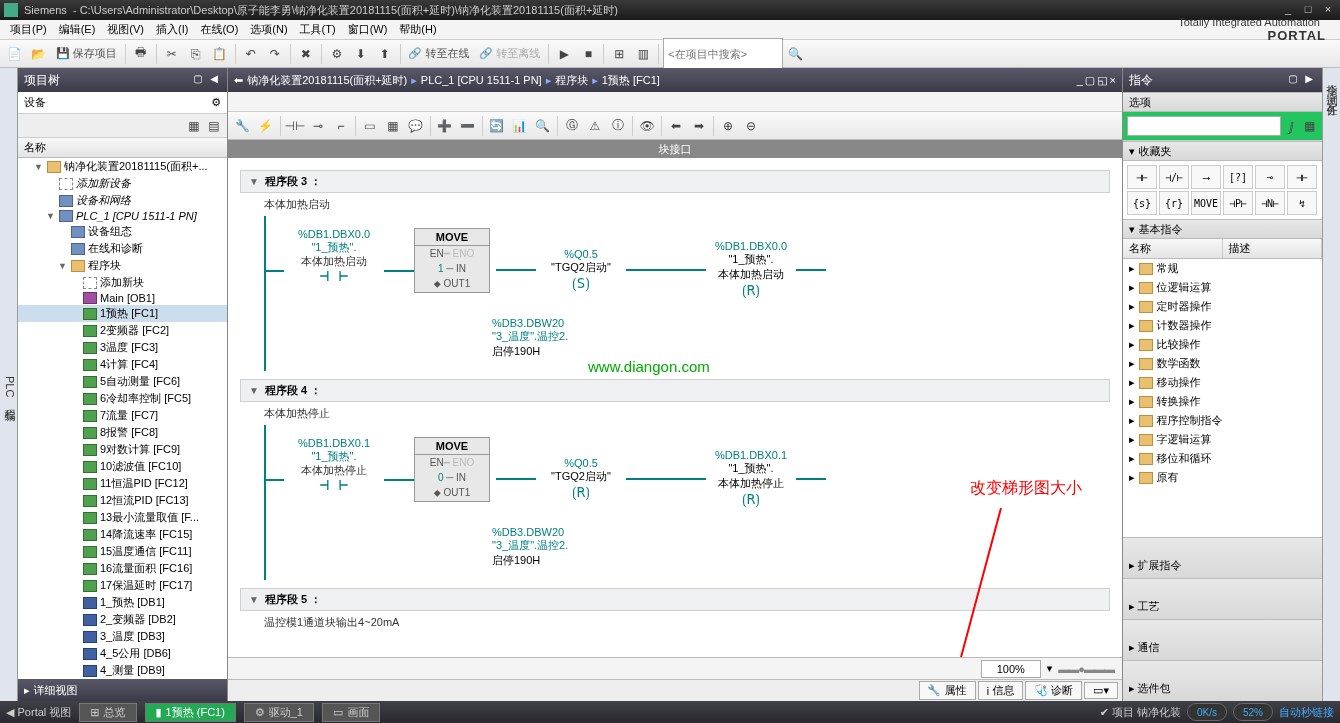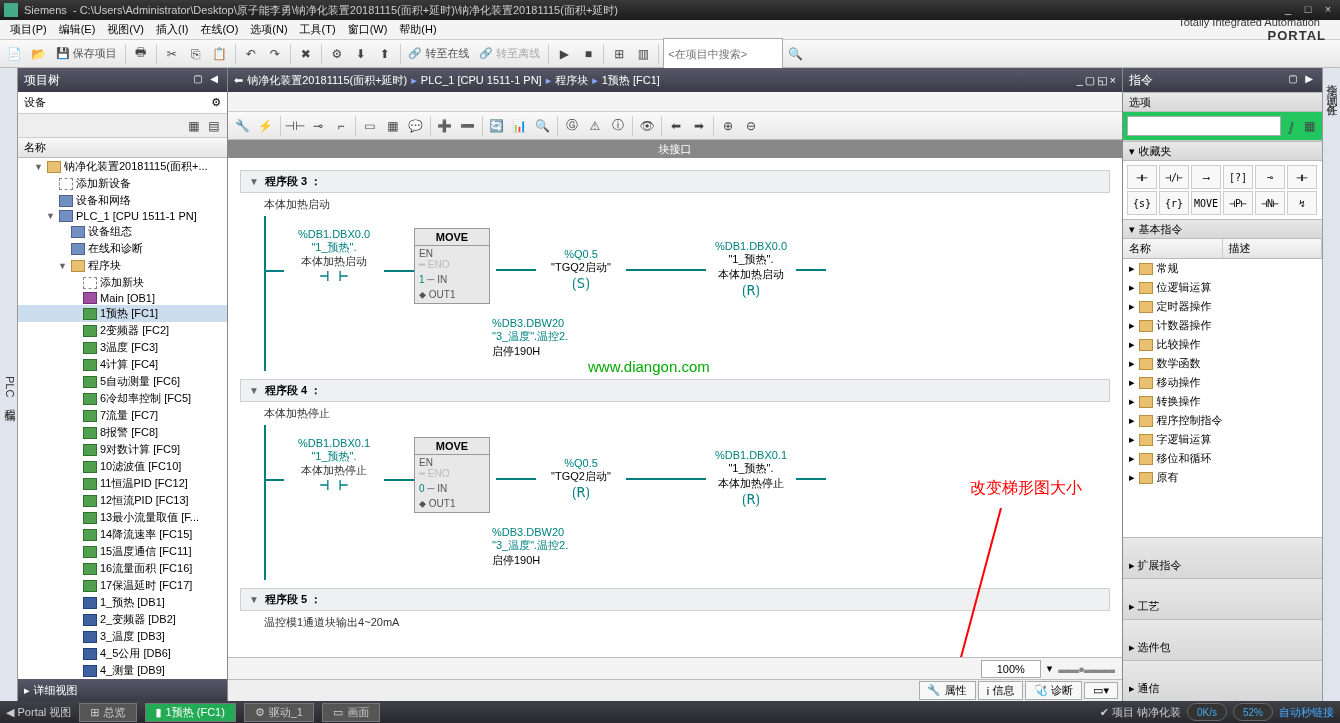--- a/index.html
+++ b/index.html
@@ -34,21 +34,21 @@
 .tree .exp { width:10px; color:#666; font-size:9px; }
 .tree .ico { width:14px; height:12px; display:inline-block; }
 .ico-folder { background:#e8c070; border:1px solid #b89040; }
 .ico-dev { background:#7090c0; border:1px solid #506090; }
 .ico-fc { background:#50a050; border:1px solid #307030; }
 .ico-ob { background:#a050a0; border:1px solid #703070; }
 .ico-db { background:#4060a0; border:1px solid #204080; }
 .ico-add { background:#fff; border:1px dashed #888; }
 .tree li.sel { background:#cde; }
 .indent1 { padding-left:16px !important; }
-.indent2 { padding-left:28px !important; }
+.indent2 { padding-left:28px !important;font-style:italic; }
 .indent3 { padding-left:40px !important; }
 .indent4 { padding-left:52px !important; }
 .detailhdr { height:22px; background:linear-gradient(#585868,#3a3a48); color:#fff; padding:3px 6px; display:flex; align-items:center; }
 .center { flex:1; display:flex; flex-direction:column; background:#fff; min-width:0; }
 .crumb { height:24px; background:linear-gradient(#585868,#3a3a48); color:#fff; display:flex; align-items:center; padding:0 6px; gap:4px; }
 .crumb .sep { color:#8af; }
 .crumb .hbtns { margin-left:auto; display:flex; gap:2px; }
 .edtoolbar { height:28px; background:linear-gradient(#fafafa,#e8e8e8); border-bottom:1px solid #bbb; display:flex; align-items:center; padding:0 4px; gap:1px; flex-wrap:nowrap; overflow:hidden; }
 .ifacehdr { height:18px; background:#888; color:#fff; text-align:center; font-size:11px; line-height:18px; }
 .editor { flex:1; overflow:auto; background:#fff; position:relative; padding:4px 12px; }
@@ -59,21 +59,21 @@
 .ladder { padding:8px 24px; position:relative; }
 .rail { position:absolute; left:24px; top:0; bottom:0; width:2px; background:#008080; }
 .rung { display:flex; align-items:flex-start; gap:0; position:relative; margin:4px 0; }
 .wire { height:2px; background:#008080; flex:0 0 auto; }
 .contact { display:flex; flex-direction:column; align-items:center; min-width:100px; }
 .contact .lbl { color:#008080; font-size:11px; text-align:center; line-height:13px; }
 .contact .lbl2 { color:#333; font-size:11px; text-align:center; }
 .contact .sym { font-family:monospace; font-size:16px; color:#008080; line-height:14px; }
 .movebox { border:1px solid #999; background:#e8e8e8; width:76px; }
 .movebox .mhdr { text-align:center; border-bottom:1px solid #999; padding:2px; font-weight:bold; font-size:11px; }
-.movebox .mrow { display:flex; justify-content:center; padding:2px 4px; font-size:10px; color:#555;flex-direction:column; }
+.movebox .mrow { display:flex; justify-content:center; padding:2px 4px; font-size:10px; color:#555; }
 .coil { display:flex; flex-direction:column; align-items:center; min-width:90px; }
 .coil .sym { font-family:monospace; font-size:14px; color:#008080; }
 .watermark { position:absolute; color:#0a0; font-size:15px; pointer-events:none; }
 .annotation { position:absolute; right:40px; top:320px; color:#f00; font-size:16px; pointer-events:none; }
 .redline { position:absolute; right:120px; top:350px; width:2px; height:240px; background:#f00; transform:rotate(15deg); transform-origin:top; pointer-events:none; }
 .zoombar { height:22px; border-top:1px solid #bbb; display:flex; align-items:center; justify-content:flex-end; padding:0 8px; gap:6px; background:#f4f4f4; }
 .zoomin { width:60px; height:18px; border:1px solid #aaa; text-align:center; font-size:11px; }
 .proptabs { height:22px; background:#eee; border-top:1px solid #bbb; display:flex; align-items:center; justify-content:flex-end; gap:2px; padding:0 4px; }
 .proptab { border:1px solid #aaa; background:#f8f8f8; padding:1px 8px; cursor:pointer; display:flex; align-items:center; gap:3px; font-size:11px; }
 .rightpanel { width:200px; border-left:1px solid #888; background:#22c55e; display:flex; flex-direction:column; }
@@ -648,22 +648,22 @@
           </li>
           <li>
             <span>▸</span>
             <span class="fico"></span>
             <span>原有</span>
           </li>
         </ul>
     </div>
     <div class="collapsehdr">▸ <span>扩展指令</span></div>
     <div class="collapsehdr">▸ <span>工艺</span></div>
+    <div class="collapsehdr">▸ <span>通信</span></div>
     <div class="collapsehdr">▸ <span>选件包</span></div>
-    <div class="collapsehdr">▸ <span>通信</span></div>
   </div>
 
   <div class="rightcol">
     <span>指令</span>
     <span>测试</span>
     <span>任务</span>
   </div>
 </div>
 
 <div class="statusbar">

